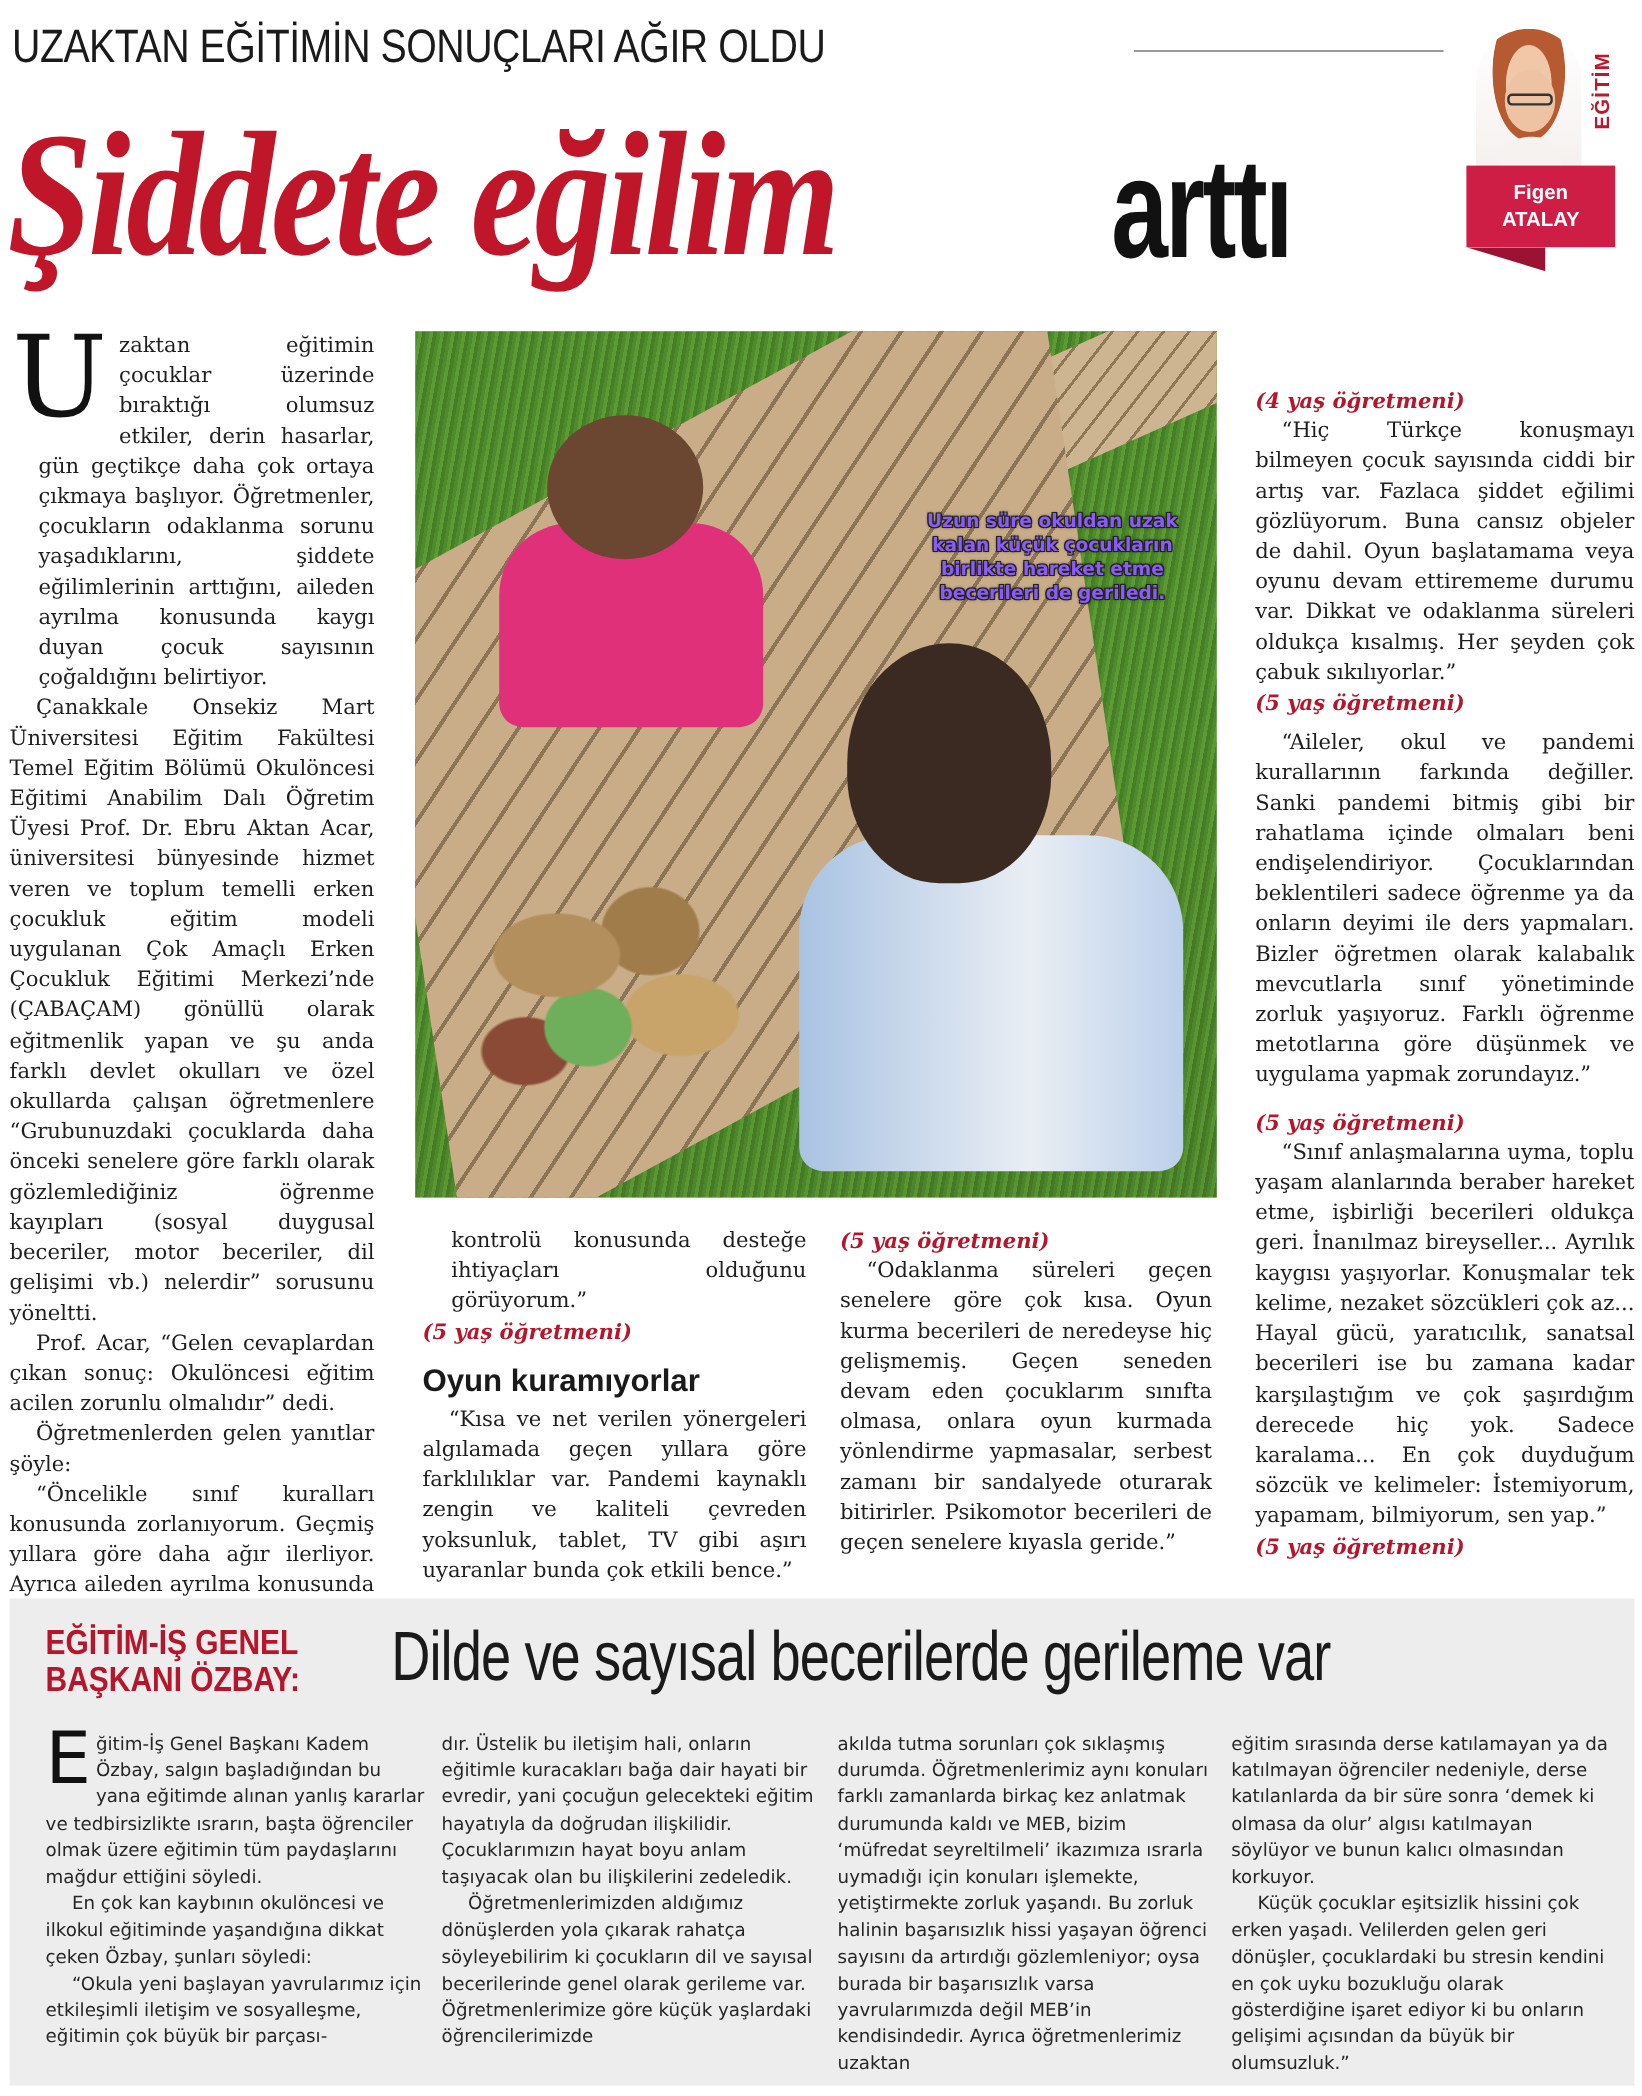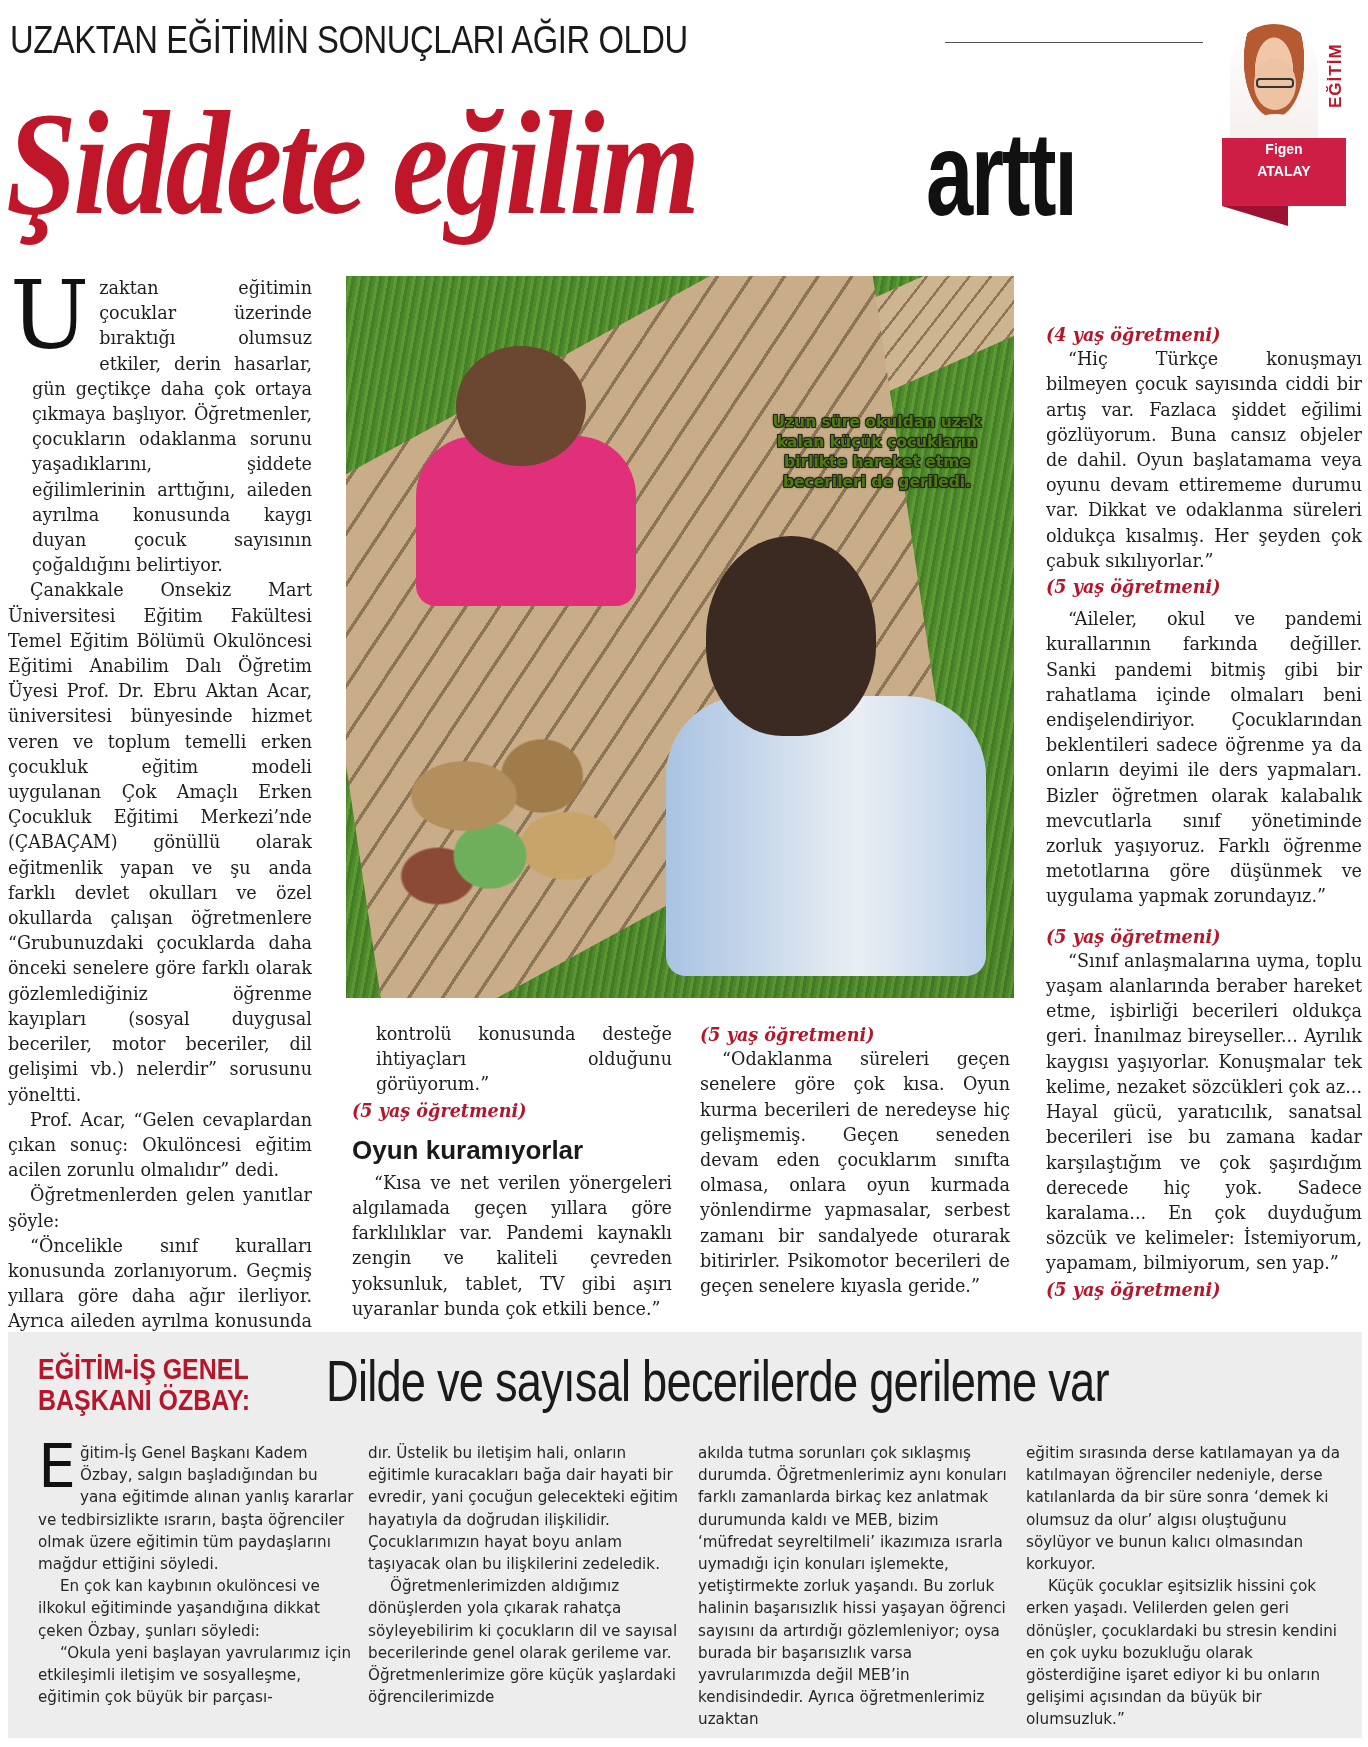--- a/index.html
+++ b/index.html
@@ -50,22 +50,22 @@
   }
   .author .section-vertical {
     position: absolute; left: 104px; top: 8px; width: 20px; height: 100px;
     writing-mode: vertical-rl; transform: rotate(180deg);
     font-family: "Liberation Sans", sans-serif; font-weight: 700; font-size: 17px;
     color: #c0162a; letter-spacing: 1px; text-align: center;
   }
   .author .ribbon {
     position: absolute; left: 0; top: 120px; width: 124px; height: 68px;
     background: #cf1e45; color: #fff; text-align: center;
-    font-family: "Liberation Sans", sans-serif; font-weight: 700; font-size: 14px; line-height: 22px;
-    padding-top: 0;
+    font-family: "Liberation Sans", sans-serif; font-weight: 700; font-size: 17px; line-height: 22px;
+    padding-top: 12px;
   }
   .author .ribbon-tail2 {
     position: absolute; left: 0; top: 188px; width: 66px; height: 0;
     border-top: 20px solid #9c1232;
     clip-path: polygon(0 0, 100% 0, 100% 100%);
   }
 
   
   .col { position: absolute; font-size: 17.6px; line-height: 25.2px; text-align: justify; hyphens: none; }
   .col p { text-indent: 22px; }
@@ -106,23 +106,23 @@
   .photo-main .leaves {
     position: absolute; left: 40px; top: 440px; width: 260px; height: 200px;
     background:
       radial-gradient(ellipse at 30% 40%, #b28f5c 0 20%, transparent 21%),
       radial-gradient(ellipse at 60% 30%, #9f7c4a 0 18%, transparent 19%),
       radial-gradient(ellipse at 40% 70%, #6fae5a 0 16%, transparent 17%),
       radial-gradient(ellipse at 70% 65%, #c8a36a 0 18%, transparent 19%),
       radial-gradient(ellipse at 20% 80%, #8b4a35 0 12%, transparent 13%);
   }
   .photo-caption {
-    position: absolute; left: 752px; top: 412px; width: 250px; text-align: center;
+    position: absolute; left: 752px; top: 424px; width: 250px; text-align: center;
     font-family: "DejaVu Sans", sans-serif; font-weight: 700; font-size: 15.5px; line-height: 20px;
-    color: #4d7c0f;
+    color: #8b5cf6;
     text-shadow: -1px -1px 0 #222, 1px -1px 0 #222, -1px 1px 0 #222, 1px 1px 0 #222, 0 0 3px #000;
   }
 
   .col2 { left: 352px; top: 1022px; width: 320px; }
   .col3 { left: 700px; top: 1022px; width: 310px; }
   .col4 { left: 1046px; top: 276px; width: 316px; margin-top: 46px; }
   .subhead {
     font-family: "Liberation Sans", sans-serif; font-weight: 700; font-size: 26px; line-height: 34px;
     margin: 10px 0 4px 0; color: #1a1a1a; text-indent: 0; text-align: left;
   }
@@ -233,16 +233,16 @@
     <p>“Okula yeni başlayan yavrularımız için etkileşimli iletişim ve sosyalleşme, eğitimin çok büyük bir parçası-</p>
   </div>
   <div class="bcol b2">
     <p class="noindent">dır. Üstelik bu iletişim hali, onların eğitimle kuracakları bağa dair hayati bir evredir, yani çocuğun gelecekteki eğitim hayatıyla da doğrudan ilişkilidir. Çocuklarımızın hayat boyu anlam taşıyacak olan bu ilişkilerini zedeledik.</p>
     <p>Öğretmenlerimizden aldığımız dönüşlerden yola çıkarak rahatça söyleyebilirim ki çocukların dil ve sayısal becerilerinde genel olarak gerileme var. Öğretmenlerimize göre küçük yaşlardaki öğrencilerimizde</p>
   </div>
   <div class="bcol b3">
     <p class="noindent">akılda tutma sorunları çok sıklaşmış durumda. Öğretmenlerimiz aynı konuları farklı zamanlarda birkaç kez anlatmak durumunda kaldı ve MEB, bizim ‘müfredat seyreltilmeli’ ikazımıza ısrarla uymadığı için konuları işlemekte, yetiştirmekte zorluk yaşandı. Bu zorluk halinin başarısızlık hissi yaşayan öğrenci sayısını da artırdığı gözlemleniyor; oysa burada bir başarısızlık varsa yavrularımızda değil MEB’in kendisindedir. Ayrıca öğretmenlerimiz uzaktan</p>
   </div>
   <div class="bcol b4">
-    <p class="noindent">eğitim sırasında derse katılamayan ya da katılmayan öğrenciler nedeniyle, derse katılanlarda da bir süre sonra ‘demek ki olumsuz da olur’ algısı oluştuğunu söylüyor ve bunun kalıcı olmasından korkuyor.</p>
+    <p class="noindent">eğitim sırasında derse katılamayan ya da katılmayan öğrenciler nedeniyle, derse katılanlarda da bir süre sonra ‘demek ki olmasa da olur’ algısı katılmayan söylüyor ve bunun kalıcı olmasından korkuyor.</p>
     <p>Küçük çocuklar eşitsizlik hissini çok erken yaşadı. Velilerden gelen geri dönüşler, çocuklardaki bu stresin kendini en çok uyku bozukluğu olarak gösterdiğine işaret ediyor ki bu onların gelişimi açısından da büyük bir olumsuzluk.”</p>
   </div>
 </div>
 
 </body></html>

